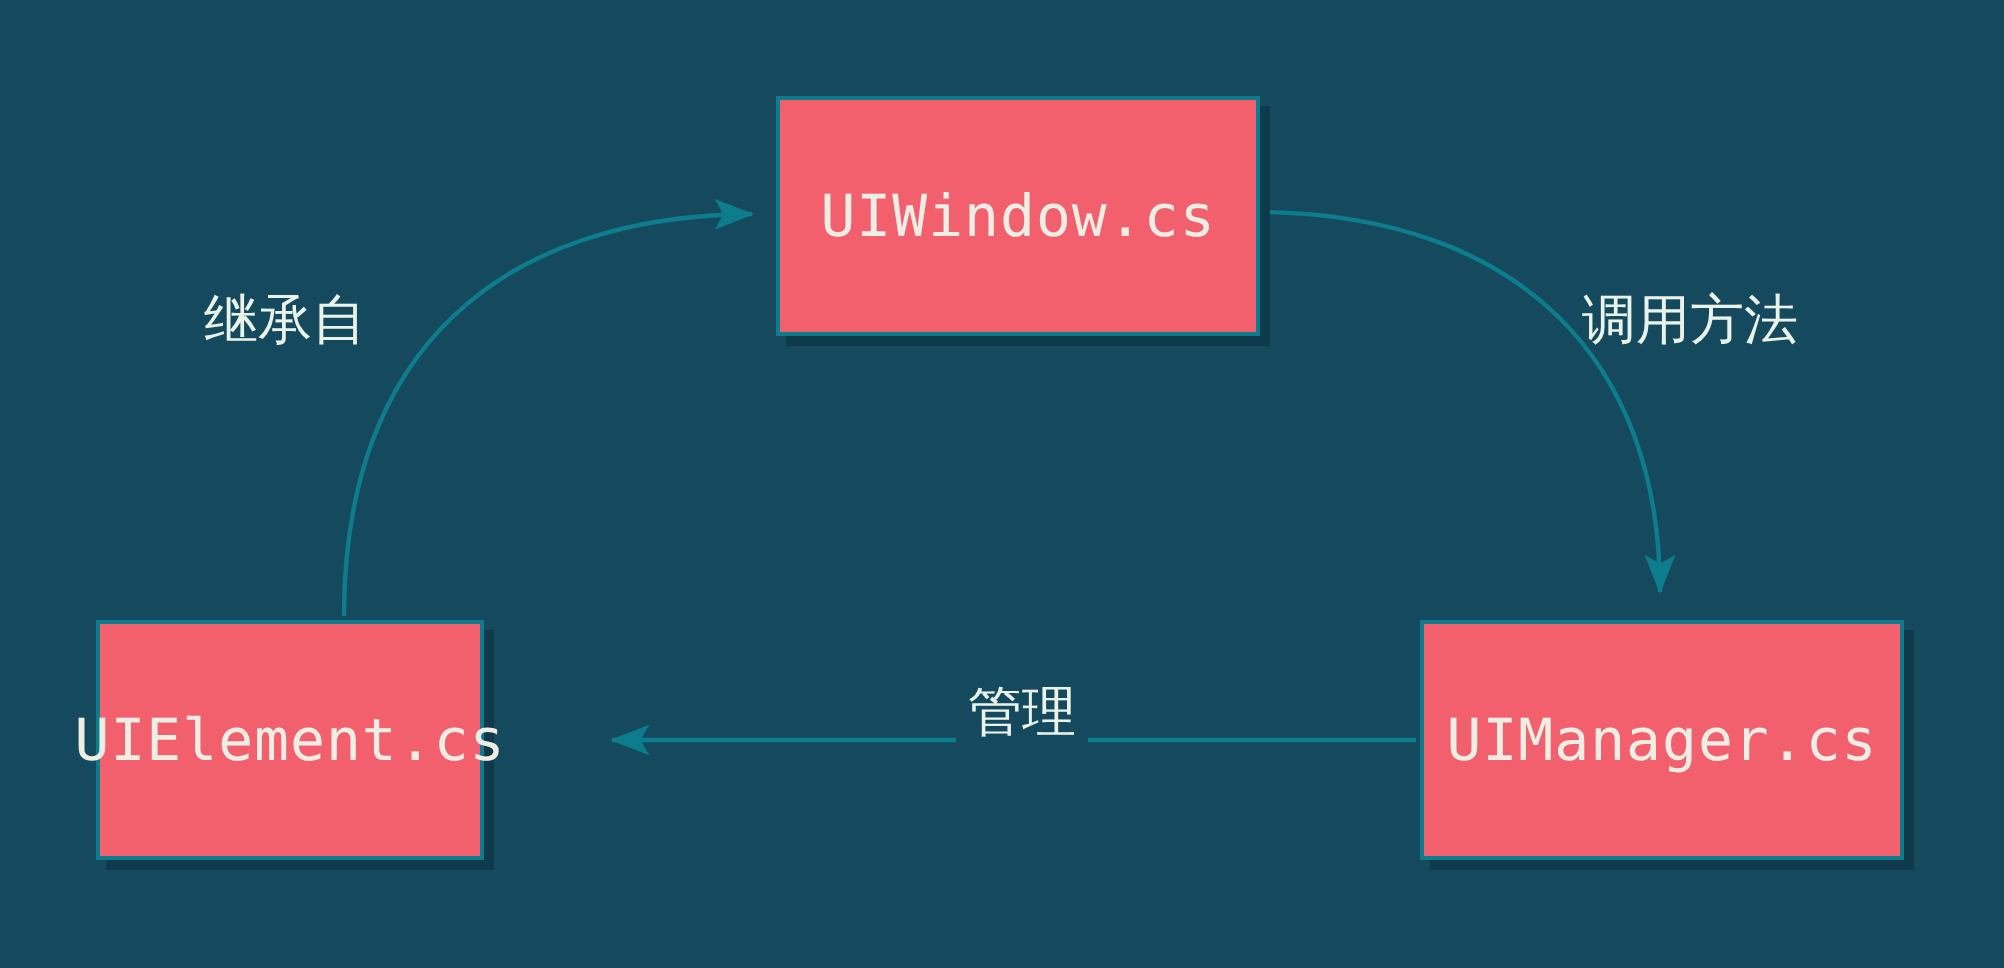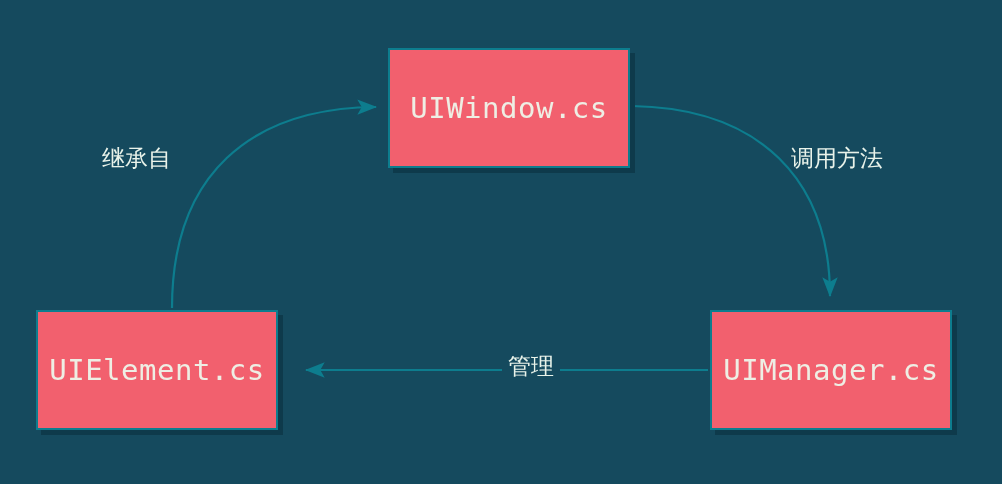--- a/index.html
+++ b/index.html
@@ -35,35 +35,35 @@
   .node-label {
     font-family: "DejaVu Sans Mono", "Liberation Mono", monospace;
     font-size: 29px;
     letter-spacing: 0.5px;
     color: #eeeee4;
     white-space: nowrap;
   }
   .edge-label {
     position: absolute;
     font-family: "DejaVu Sans", "Liberation Sans", sans-serif;
-    font-size: 23px;
+    font-size: 27px;
     color: #e9f3ea;
     white-space: nowrap;
     line-height: 1;
   }
   .edge-label.boxed {
     background: #154a5e;
     padding: 3px 6px;
   }
   #node-uiwindow  { left: 388px; top: 48px;  width: 242px; height: 120px; }
-  #node-uielement { left: 36px;  top: 310px; width: 242px; height: 120px; }
+  #node-uielement { left: 48px;  top: 310px; width: 194px; height: 120px; }
   #node-uimanager { left: 710px; top: 310px; width: 242px; height: 120px; }
   #label-inherits { left: 102px; top: 147px; }
   #label-calls    { left: 791px; top: 147px; font-family: Liberation Serif, serif; }
-  #label-manages  { left: 478px; top: 352px; margin-left: 24px; }
+  #label-manages  { left: 478px; top: 340px; }
 </style>
 </head>
 <body>
 
 <div id="canvas">
 
   <svg class="edges" viewBox="0 0 1002 484" width="1002" height="484">
     <defs>
       <marker id="arrowhead" markerWidth="9" markerHeight="7" refX="8.5" refY="3.5" orient="auto" markerUnits="strokeWidth">
         <path d="M0,0 L9,3.5 L0,7 L2,3.5 Z" fill="#0d7d8e"></path>

